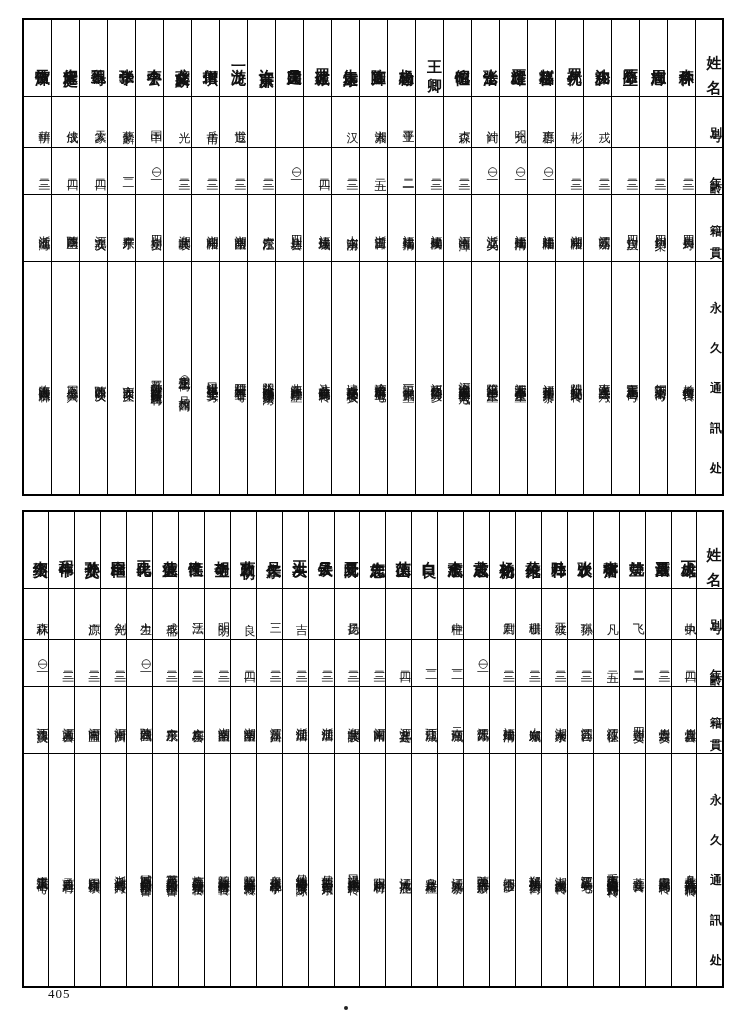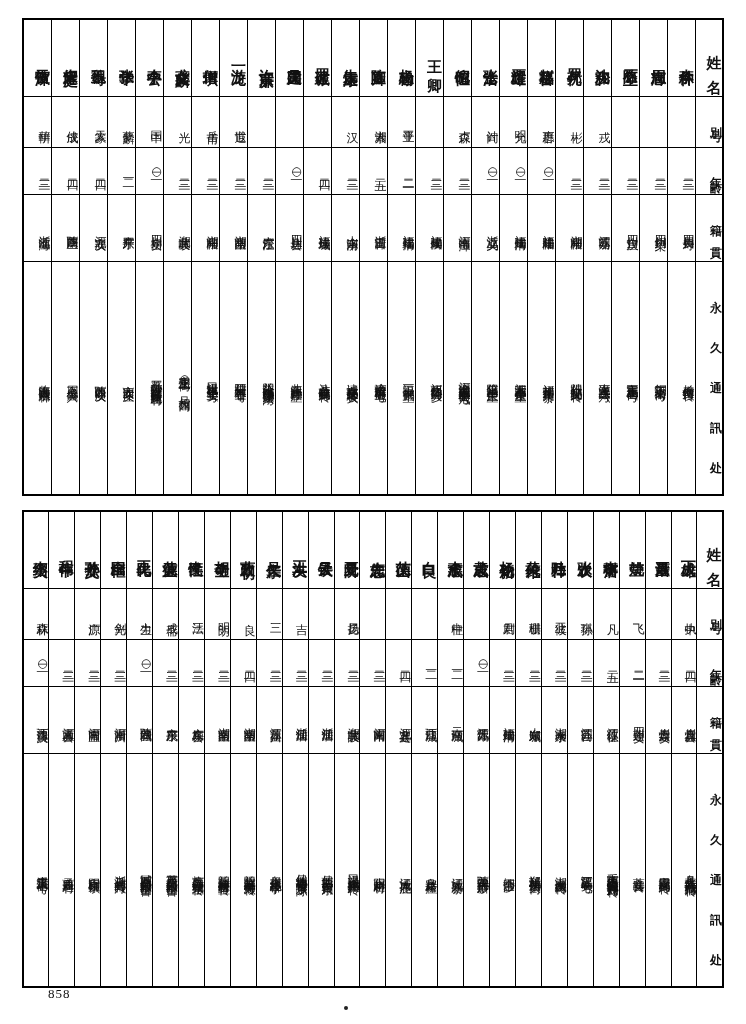--- a/index.html
+++ b/index.html
@@ -379,15 +379,15 @@
           <td><span>江苏岩碣头一七号</span></td>
           <td><span>重庆陕西街金城银行刘井西转</span></td>
           <td><span>蓬安县转</span></td>
           <td><span>安溪周口邮局转</span></td>
           <td><span>盘县北大街八号戴鼎清转</span></td>
           <td class="hdr-addr"><span>永　久　通　訊　处</span></td>
         </tr>
     </tbody>
   </table>
 
-  <div class="page-number">858</div>
+  <div class="page-number">405</div>
   <div class="dot-mark"></div>
 </div>
 
 </body></html>

